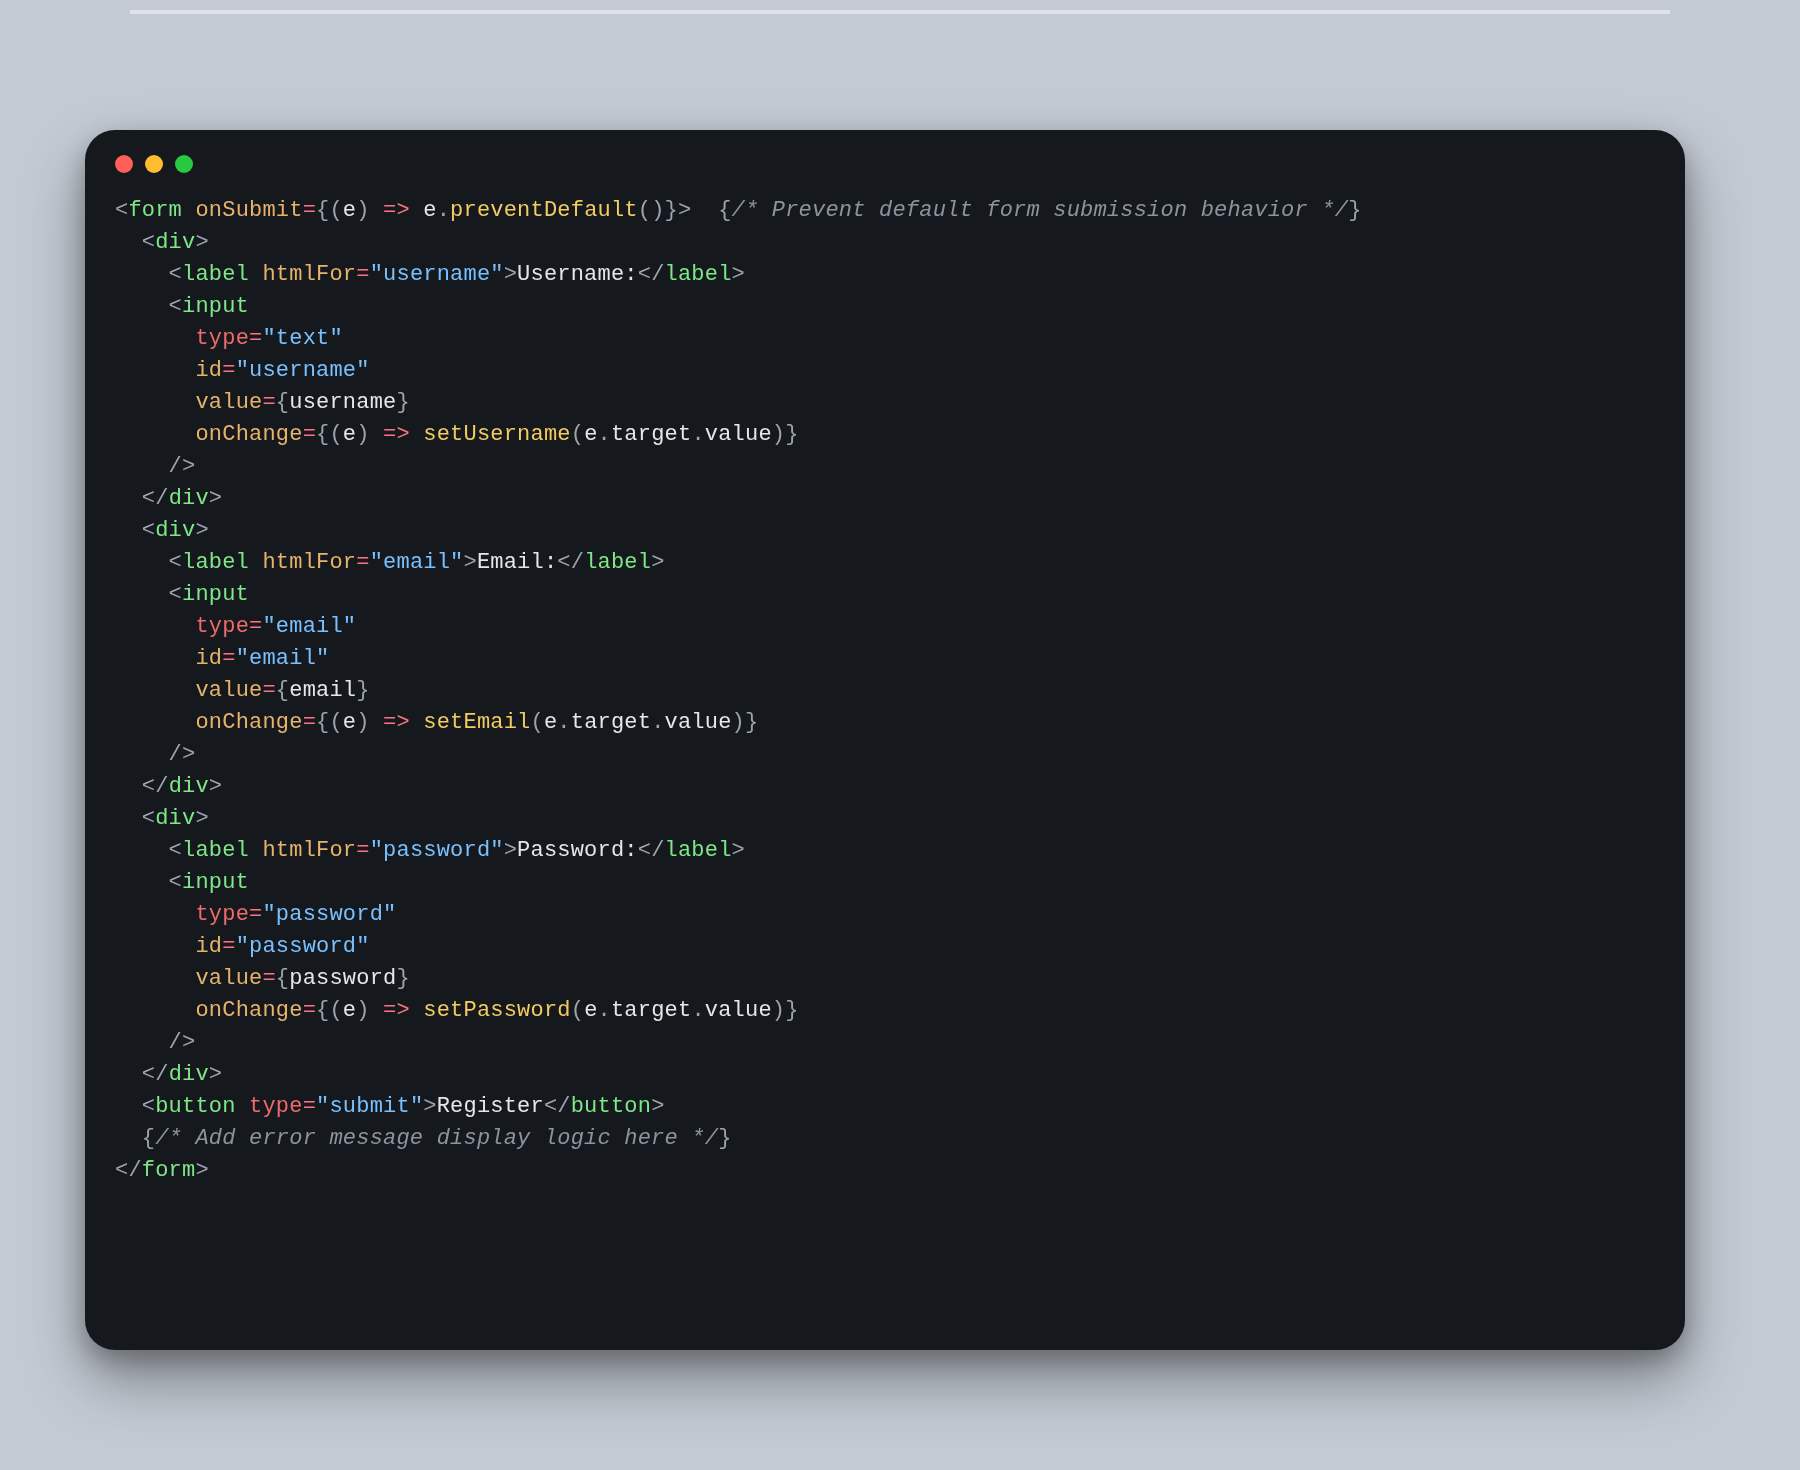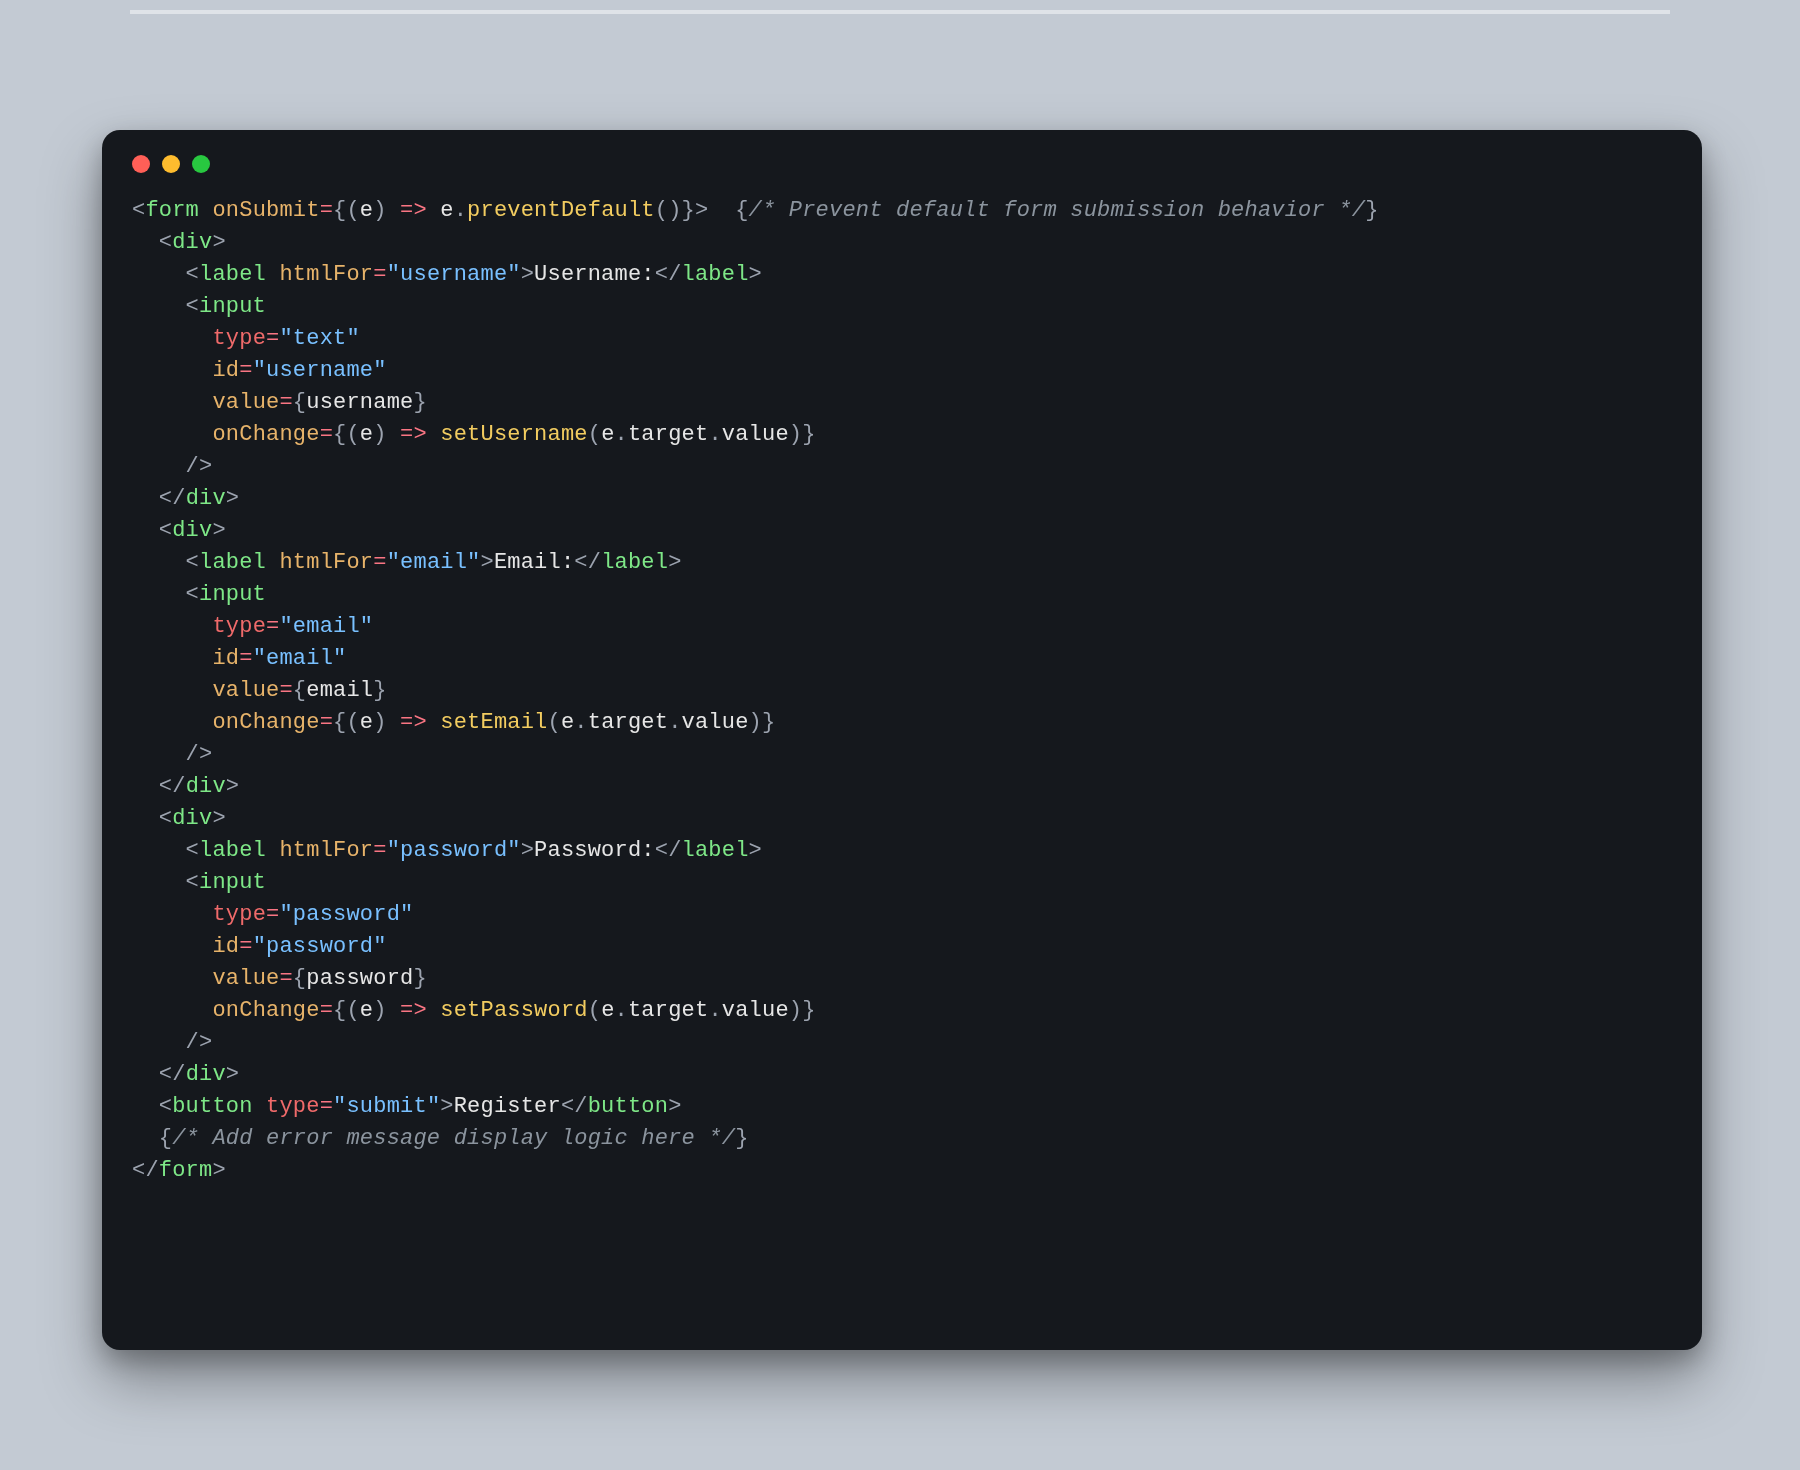--- a/index.html
+++ b/index.html
@@ -11,24 +11,24 @@
     position:relative;
   }
   .top-rule{
     position:absolute;
     left:130px; right:130px; top:10px;
     height:4px;
     background:#dfe3e8;
   }
   .editor{
     position:absolute;
-    left:102px; top:130px;
+    left:85px; top:130px;
     width:1600px; height:1220px;
     background:#15181d;
-    border-radius:18px;
+    border-radius:30px;
     box-shadow:0 30px 60px rgba(0,0,0,0.35), 0 10px 25px rgba(0,0,0,0.25);
     padding:25px 30px 30px 30px;
     box-sizing:border-box;
   }
   .traffic{display:flex;gap:12px;margin-bottom:22px;}
   .dot{width:18px;height:18px;border-radius:50%;}
   .red{background:#ff5f57;}
   .yellow{background:#febc2e;}
   .green{background:#28c840;}
   pre.code{

